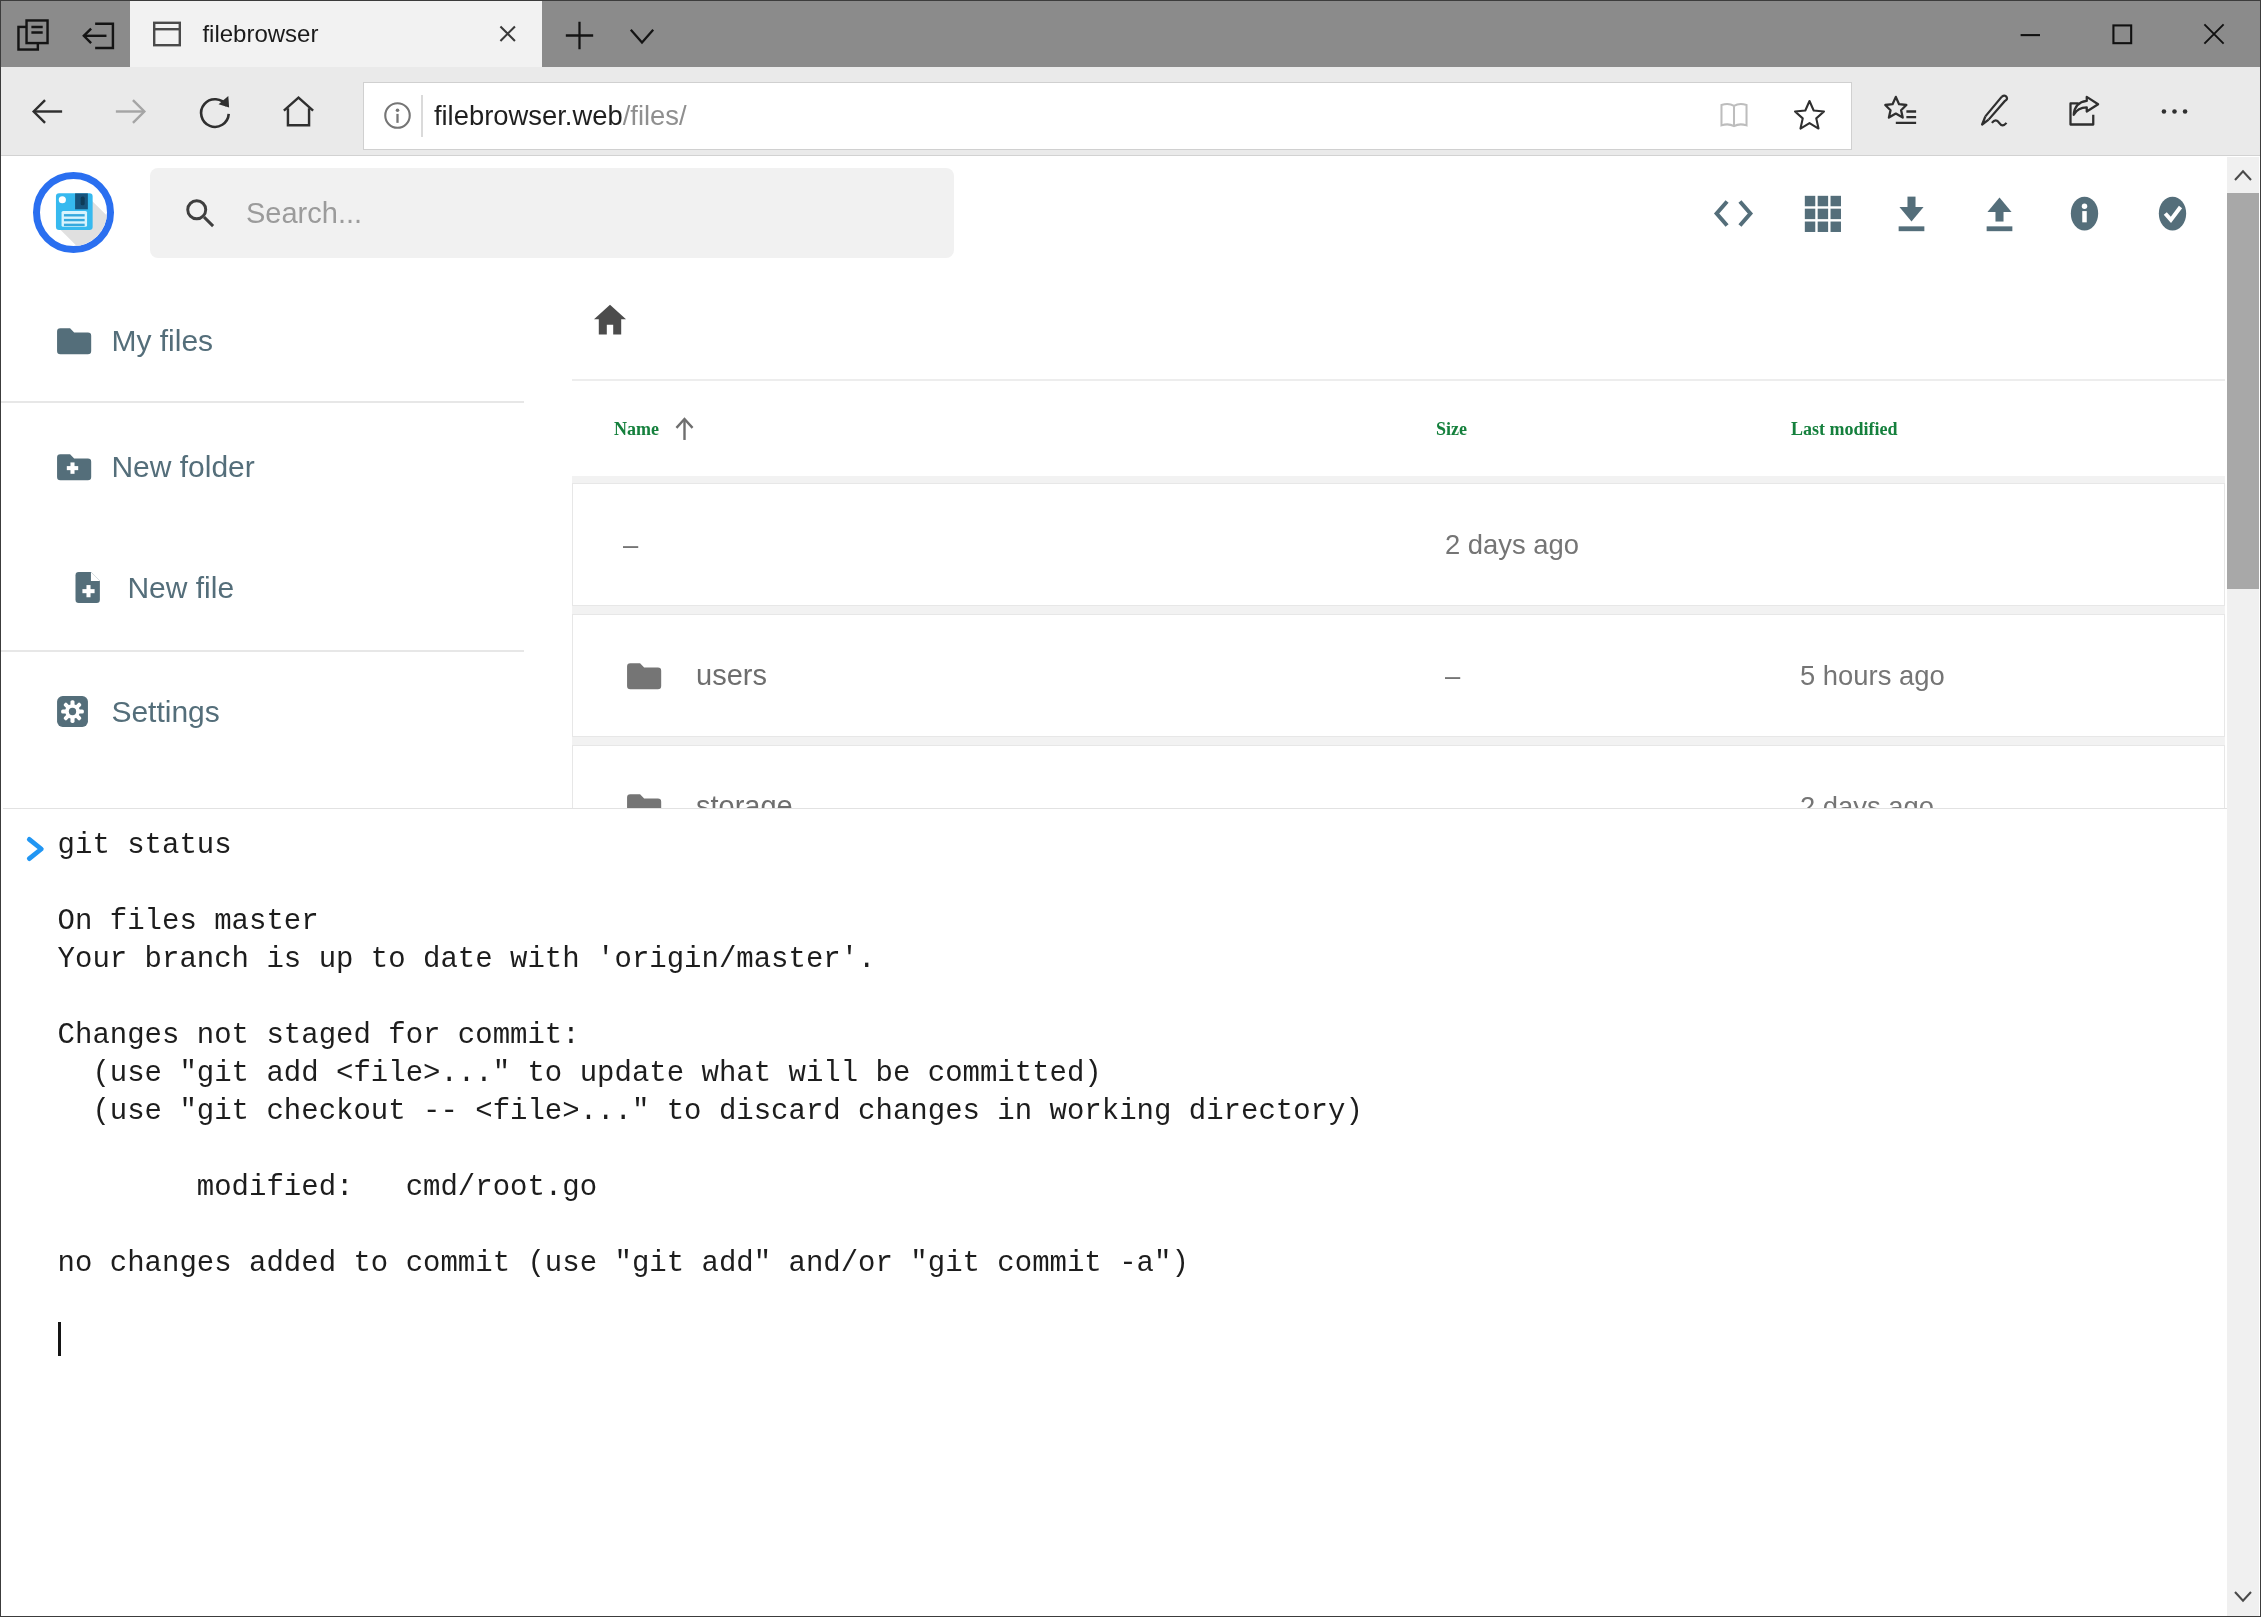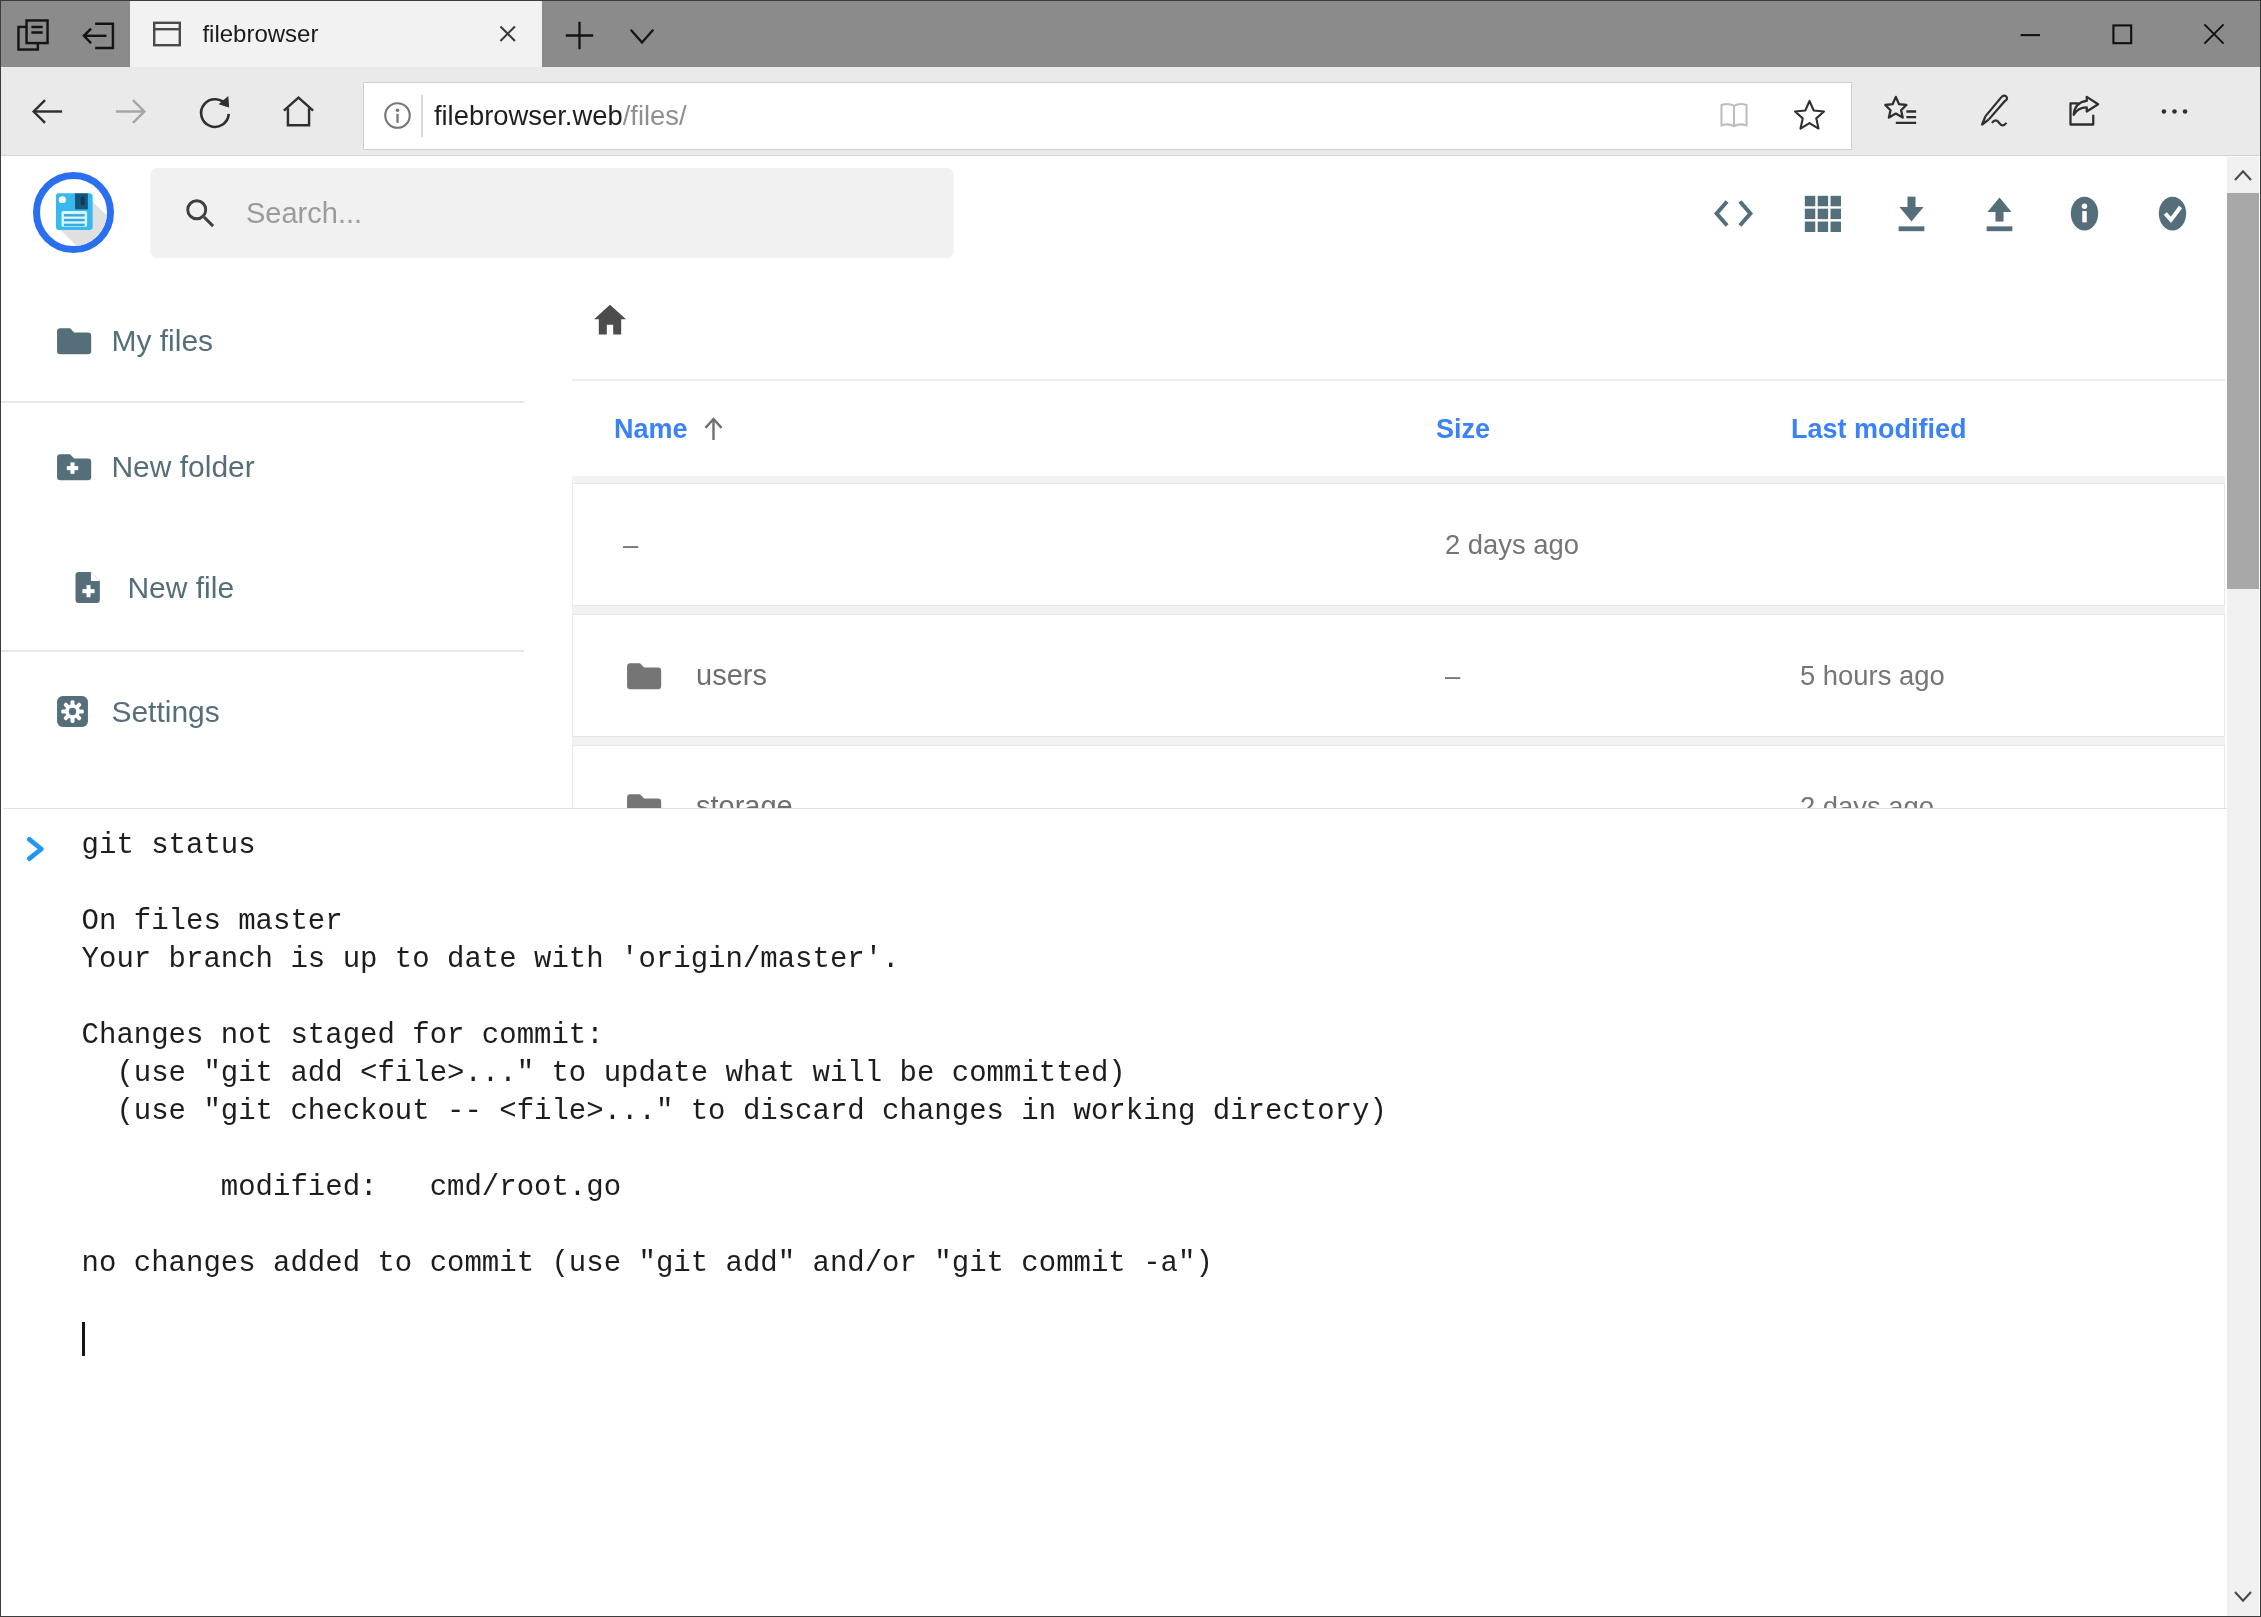--- a/index.html
+++ b/index.html
@@ -40,36 +40,36 @@
   .side-item{ position:absolute; left:0; width:525px; height:97px; display:flex; align-items:center; color:#546e7a; }
   .side-item .ic{ width:39px; height:39px; margin-left:52px; }
   .side-item .lbl{ font-size:30px; margin-left:19.4px; }
   .side-div{ position:absolute; left:0; width:523px; height:1.6px; background:#e7e7e7; }
 
   
   .crumb-home{ position:absolute; left:589px; top:299px; width:40px; height:40px; color:#4c4c4c; }
   .crumb-div{ position:absolute; left:571px; top:378px; width:1653px; height:1.6px; background:#ededed; }
   .lhead{ position:absolute; left:571px; top:404px; width:1653px; height:48px;
           display:grid; grid-template-columns:822px 355px 1fr; align-items:center; padding-left:42px;
-          color:#3b82f6; font-size:27px; font-weight:bold; }
+          color:#15803d; font-size:18px; font-weight:bold;font-family:Liberation Serif, serif; }
   .lhead .namewrap{ display:flex; align-items:center; gap:11.3px; }
   .sort-ic{ width:29px; height:29px; color:#6f6f6f; }
   .cards{ position:absolute; left:571px; top:475px; width:1653px; height:392px; background:#f2f2f2; padding-top:7.3px; }
   .card{ width:100%; height:123px; background:#fff; border:1.6px solid #e7e7e7; margin-bottom:8px;
          display:grid; grid-template-columns:822px 355px 1fr; align-items:center; padding-left:50px;
          color:#6e6e6e; font-size:29px; }
   .card .namewrap{ display:flex; align-items:center; gap:34px; }
   .folder-ic{ width:39px; height:39px; color:#757575; }
   .dim{ color:#757575; font-size:27.4px; }
 
   
   .terminal{ position:absolute; left:1.6px; top:807px; width:2224px; height:808px; background:#fff;
              border-top:1.6px solid #e2e2e2; z-index:5; padding:18px 0 0 55px; position:absolute;
              font-family:"Liberation Mono","DejaVu Sans Mono",monospace; font-size:29px; color:#1d1d1d; }
-  .t-line{ height:38px; line-height:38px; white-space:pre;margin-left:24px; }
+  .t-line{ height:38px; line-height:38px; white-space:pre; }
   .t-prompt{ position:absolute; left:19.4px; top:24px; width:27.4px; height:32px; color:#2196f3; }
   .cursor{ display:inline-block; width:3.2px; height:34px; background:#151515; vertical-align:middle; }
 
   
   .sbar{ position:absolute; left:2226px; top:156px; width:32px; height:1460px; background:#f0f0f0; z-index:6; }
   .sbar .thumb{ position:absolute; left:0; top:36px; width:32px; height:396px; background:#a8a8a8; }
   .sb-ar{ position:absolute; left:4px; width:24px; height:24px; color:#4a4a4a; }
 
   svg{ display:block; width:100%; height:100%; }
 </style>

